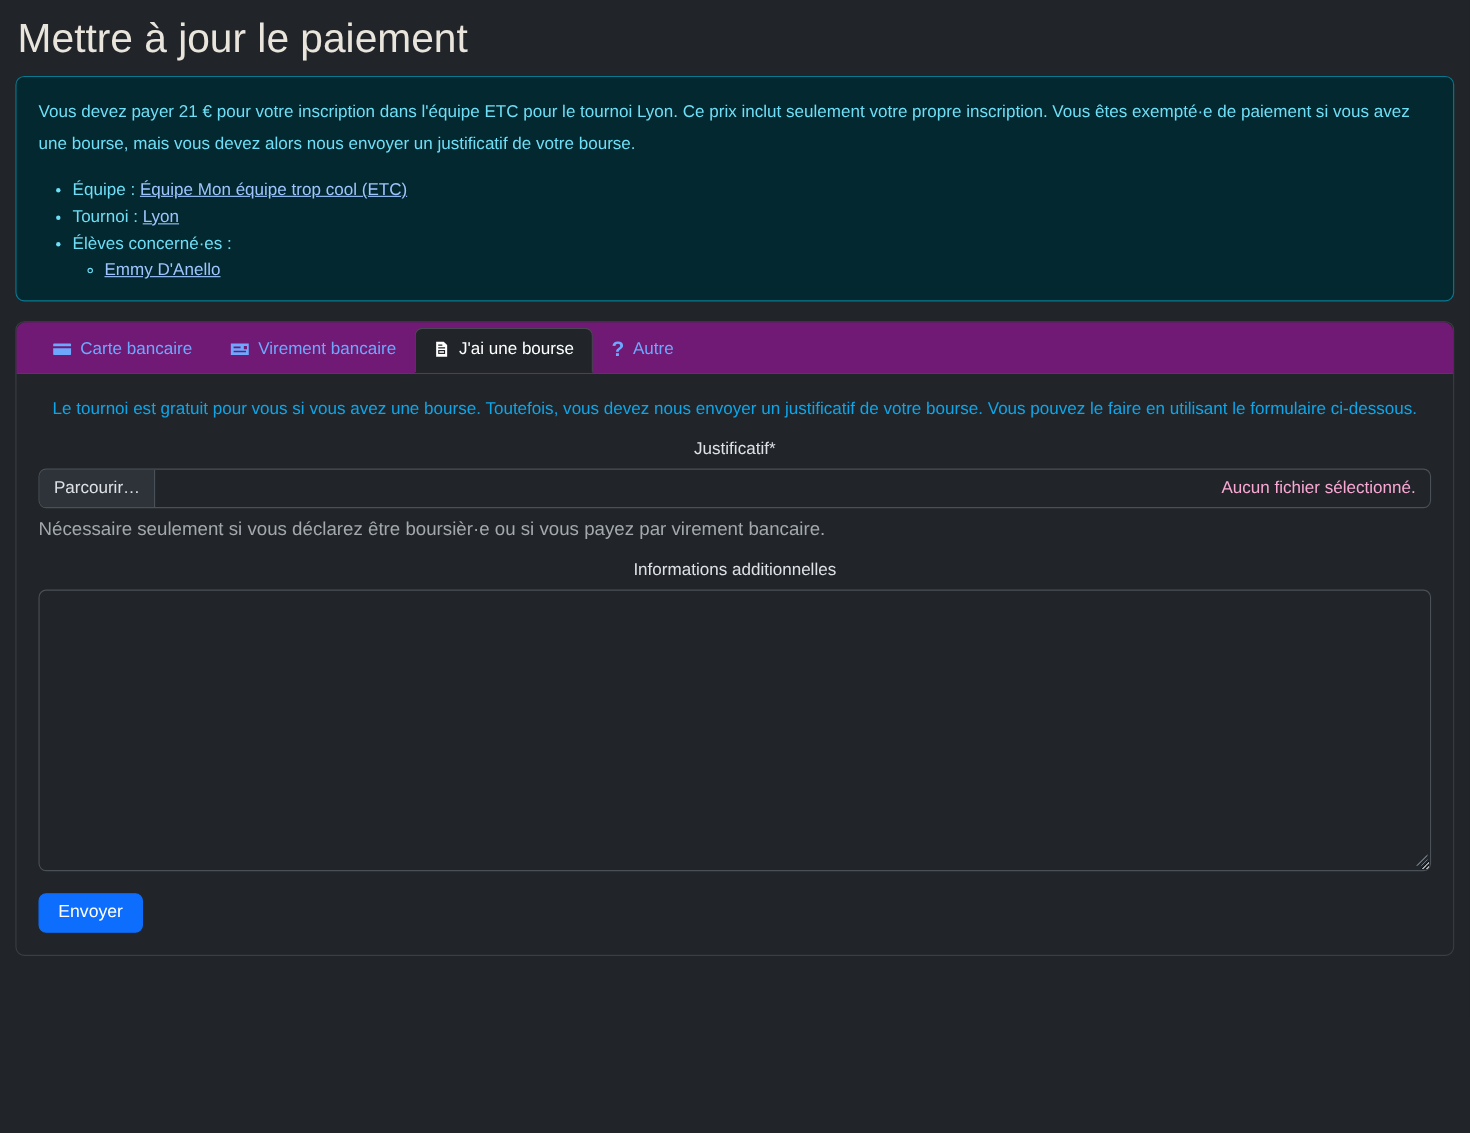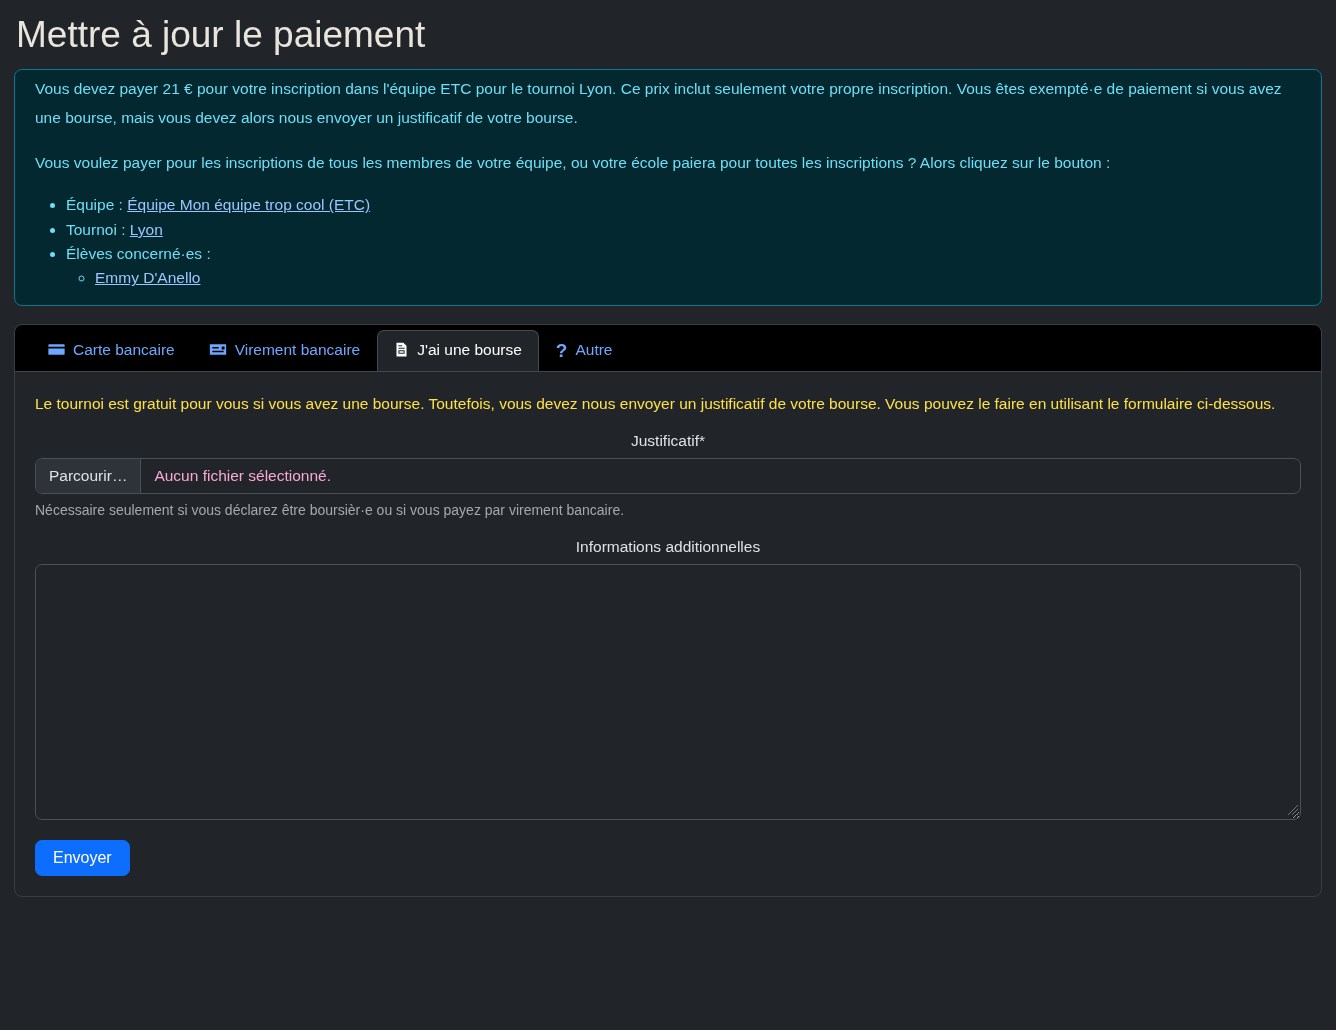--- a/index.html
+++ b/index.html
@@ -18,21 +18,21 @@
     font-weight:400;
     color:#e9e5dc;
     margin:4px 2px 13px;
   }
   
   .alert-info{
     background:#032830;
     border:1px solid #087990;
     border-radius:8px;
     color:#6edff6;
-    padding:4px 20px 14px;
+    padding:17px 20px 14px;
     line-height:1.88;
   }
   .alert-info p{margin:0 0 16px;}
   .btn-row{text-align:center;margin:18px 0 20px;}
   .btn-warning{
     display:inline-flex;align-items:center;gap:9px;
     background:#ffc107;color:#0b0c0d;
     border:1px solid #ffc107;border-radius:8px;
     padding:7px 15px;font-size:15.5px;
     font-family:inherit;cursor:pointer;
@@ -41,21 +41,21 @@
   .alert-info ul ul{list-style:circle;padding-left:29px;margin:0;}
   .alert-info a{color:#9ec5fe;text-decoration:underline;}
   
   .card{
     margin-top:18px;
     background:#212529;
     border:1px solid #3a3f44;
     border-radius:8px;
   }
   .card-header{
-    background:#000000;
+    background:#701a75;
     border-bottom:1px solid #42474c;
     border-radius:8px 8px 0 0;
     padding:5px 10px 0 16px;
   }
   .nav-tabs{display:flex;margin:0 0 -1px;padding:0;list-style:none;}
   .nav-link{
     display:inline-flex;align-items:center;gap:8px;
     padding:10px 16px 11px;
     color:#6ea8fe;background:transparent;
     border:1px solid transparent;
@@ -63,35 +63,35 @@
     font-size:15.5px;font-family:inherit;cursor:pointer;
   }
   .nav-link.active{
     color:#ffffff;
     background:#212529;
     border-color:#464b50 #464b50 #212529 #464b50;
   }
   .nav-link .ticon{display:inline-flex;align-items:center;}
   .q-glyph{font-weight:700;font-size:19px;line-height:1;}
   .card-body{padding:20px;}
-  .intro{margin:0 0 16px;line-height:1.55;color:#fde047;}
+  .intro{margin:0 0 16px;line-height:1.55;color:#0ea5e9;text-align:center;}
   .form-label{display:block;margin:18px 0 8px;color:#dee2e6;text-align:center;}
   .form-label.first{margin-top:6px;}
   .file-input{
     display:flex;align-items:stretch;
     border:1px solid #495057;border-radius:7px;
-    background:#212529;overflow:hidden;cursor:pointer;
+    background:#212529;overflow:hidden;cursor:pointer;justify-content:space-between;
   }
   .file-btn{
     background:#2e333a;color:#dee2e6;
     padding:8px 13px;border-right:1px solid #495057;
     white-space:nowrap;
   }
   .file-status{padding:8px 13px;color:#f9a8d4;}
-  .form-text{color:#a3a9ae;font-size:14px;margin-top:7px;line-height:1.4;}
+  .form-text{color:#a3a9ae;font-size:17px;margin-top:7px;line-height:1.4;}
   .textarea-wrap{position:relative;}
   textarea.form-control{
     display:block;width:100%;box-sizing:border-box;height:256px;
     background:#212529;border:1px solid #495057;border-radius:7px;
     color:#dee2e6;font:inherit;padding:8px 12px;resize:vertical;
   }
   .resize-handle{
     position:absolute;right:3px;bottom:5px;width:11px;height:11px;
     background:repeating-linear-gradient(135deg,transparent 0 2px,#6c757d 2px 3px);
     clip-path:polygon(100% 0,100% 100%,0 100%);
@@ -106,21 +106,20 @@
 </style>
 </head>
 <body>
 
 <div class="container">
 
   <h1 class="page-title">Mettre à jour le paiement</h1>
 
   <div class="alert-info">
     <p>Vous devez payer 21 € pour votre inscription dans l'équipe ETC pour le tournoi Lyon. Ce prix inclut seulement votre propre inscription. Vous êtes exempté·e de paiement si vous avez une bourse, mais vous devez alors nous envoyer un justificatif de votre bourse.</p>
-    <p>Vous voulez payer pour les inscriptions de tous les membres de votre équipe, ou votre école paiera pour toutes les inscriptions ? Alors cliquez sur le bouton :</p>
 
 
     <ul>
       <li><span>Équipe : </span><a href="#">Équipe Mon équipe trop cool (ETC)</a></li>
       <li><span>Tournoi : </span><a href="#">Lyon</a></li>
       <li>
         <span>Élèves concerné·es :</span>
         <ul>
           <li><a href="#">Emmy D'Anello</a></li>
         </ul>

